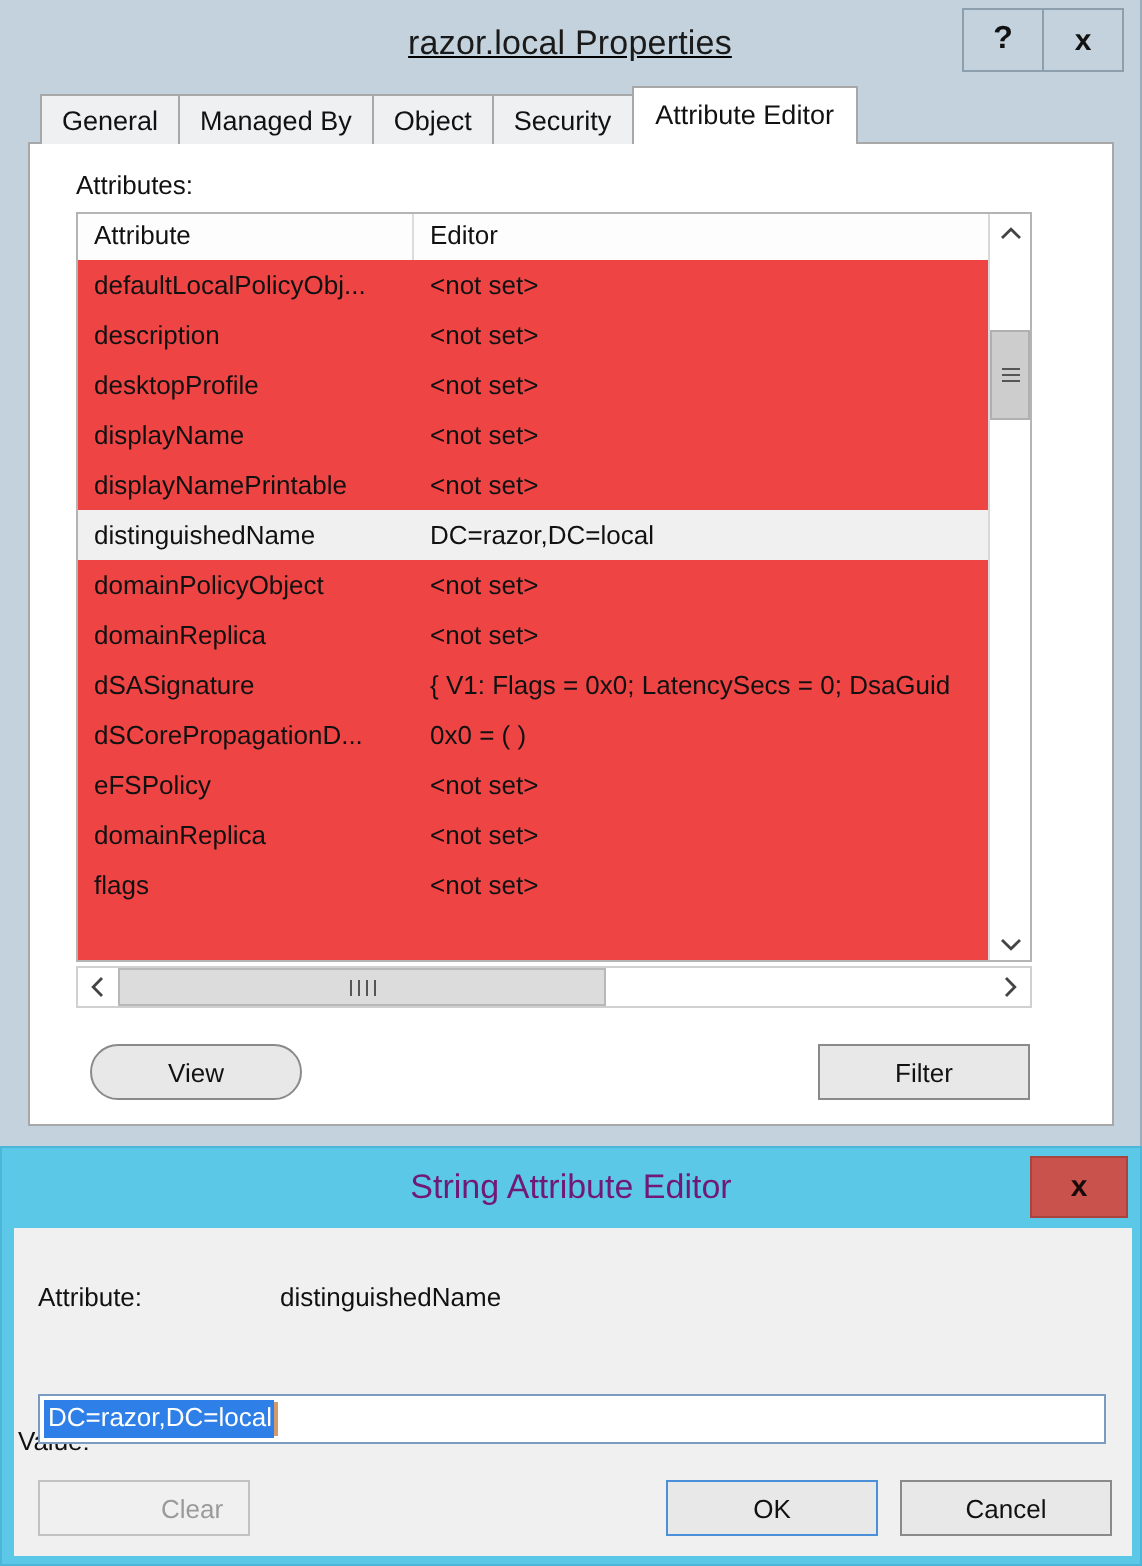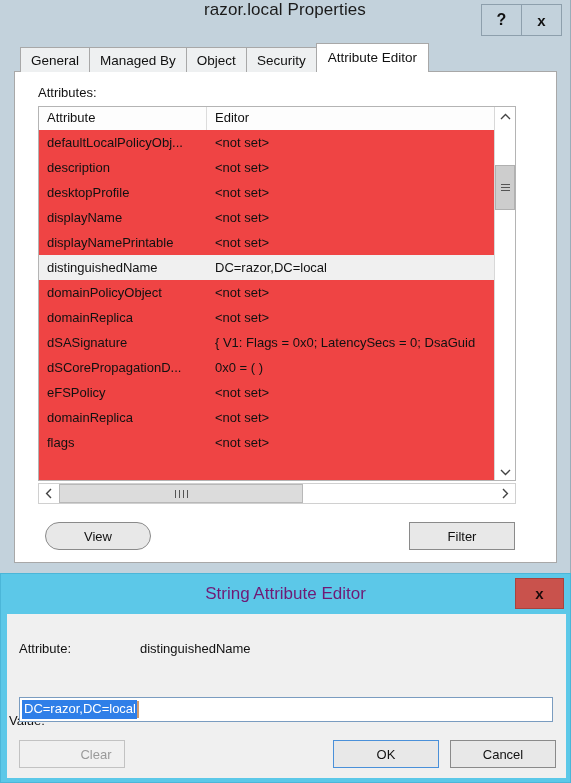--- a/index.html
+++ b/index.html
@@ -29,21 +29,23 @@
     border: 1px solid #9aadb9;
     border-top: none;
     border-left: none;
   }
 
   .titlebar {
     position: relative;
     height: 43px;
     background: #c3d2dc;
     display: flex;
+    align-items: center;
     justify-content: center;
+    text-decoration: underline;
   }
   .title-text {
     font-size: 17px;
     color: #1a1a1a;
     letter-spacing: .1px;
   }
   .title-buttons {
     position: absolute;
     right: 8px;
     top: 4px;

